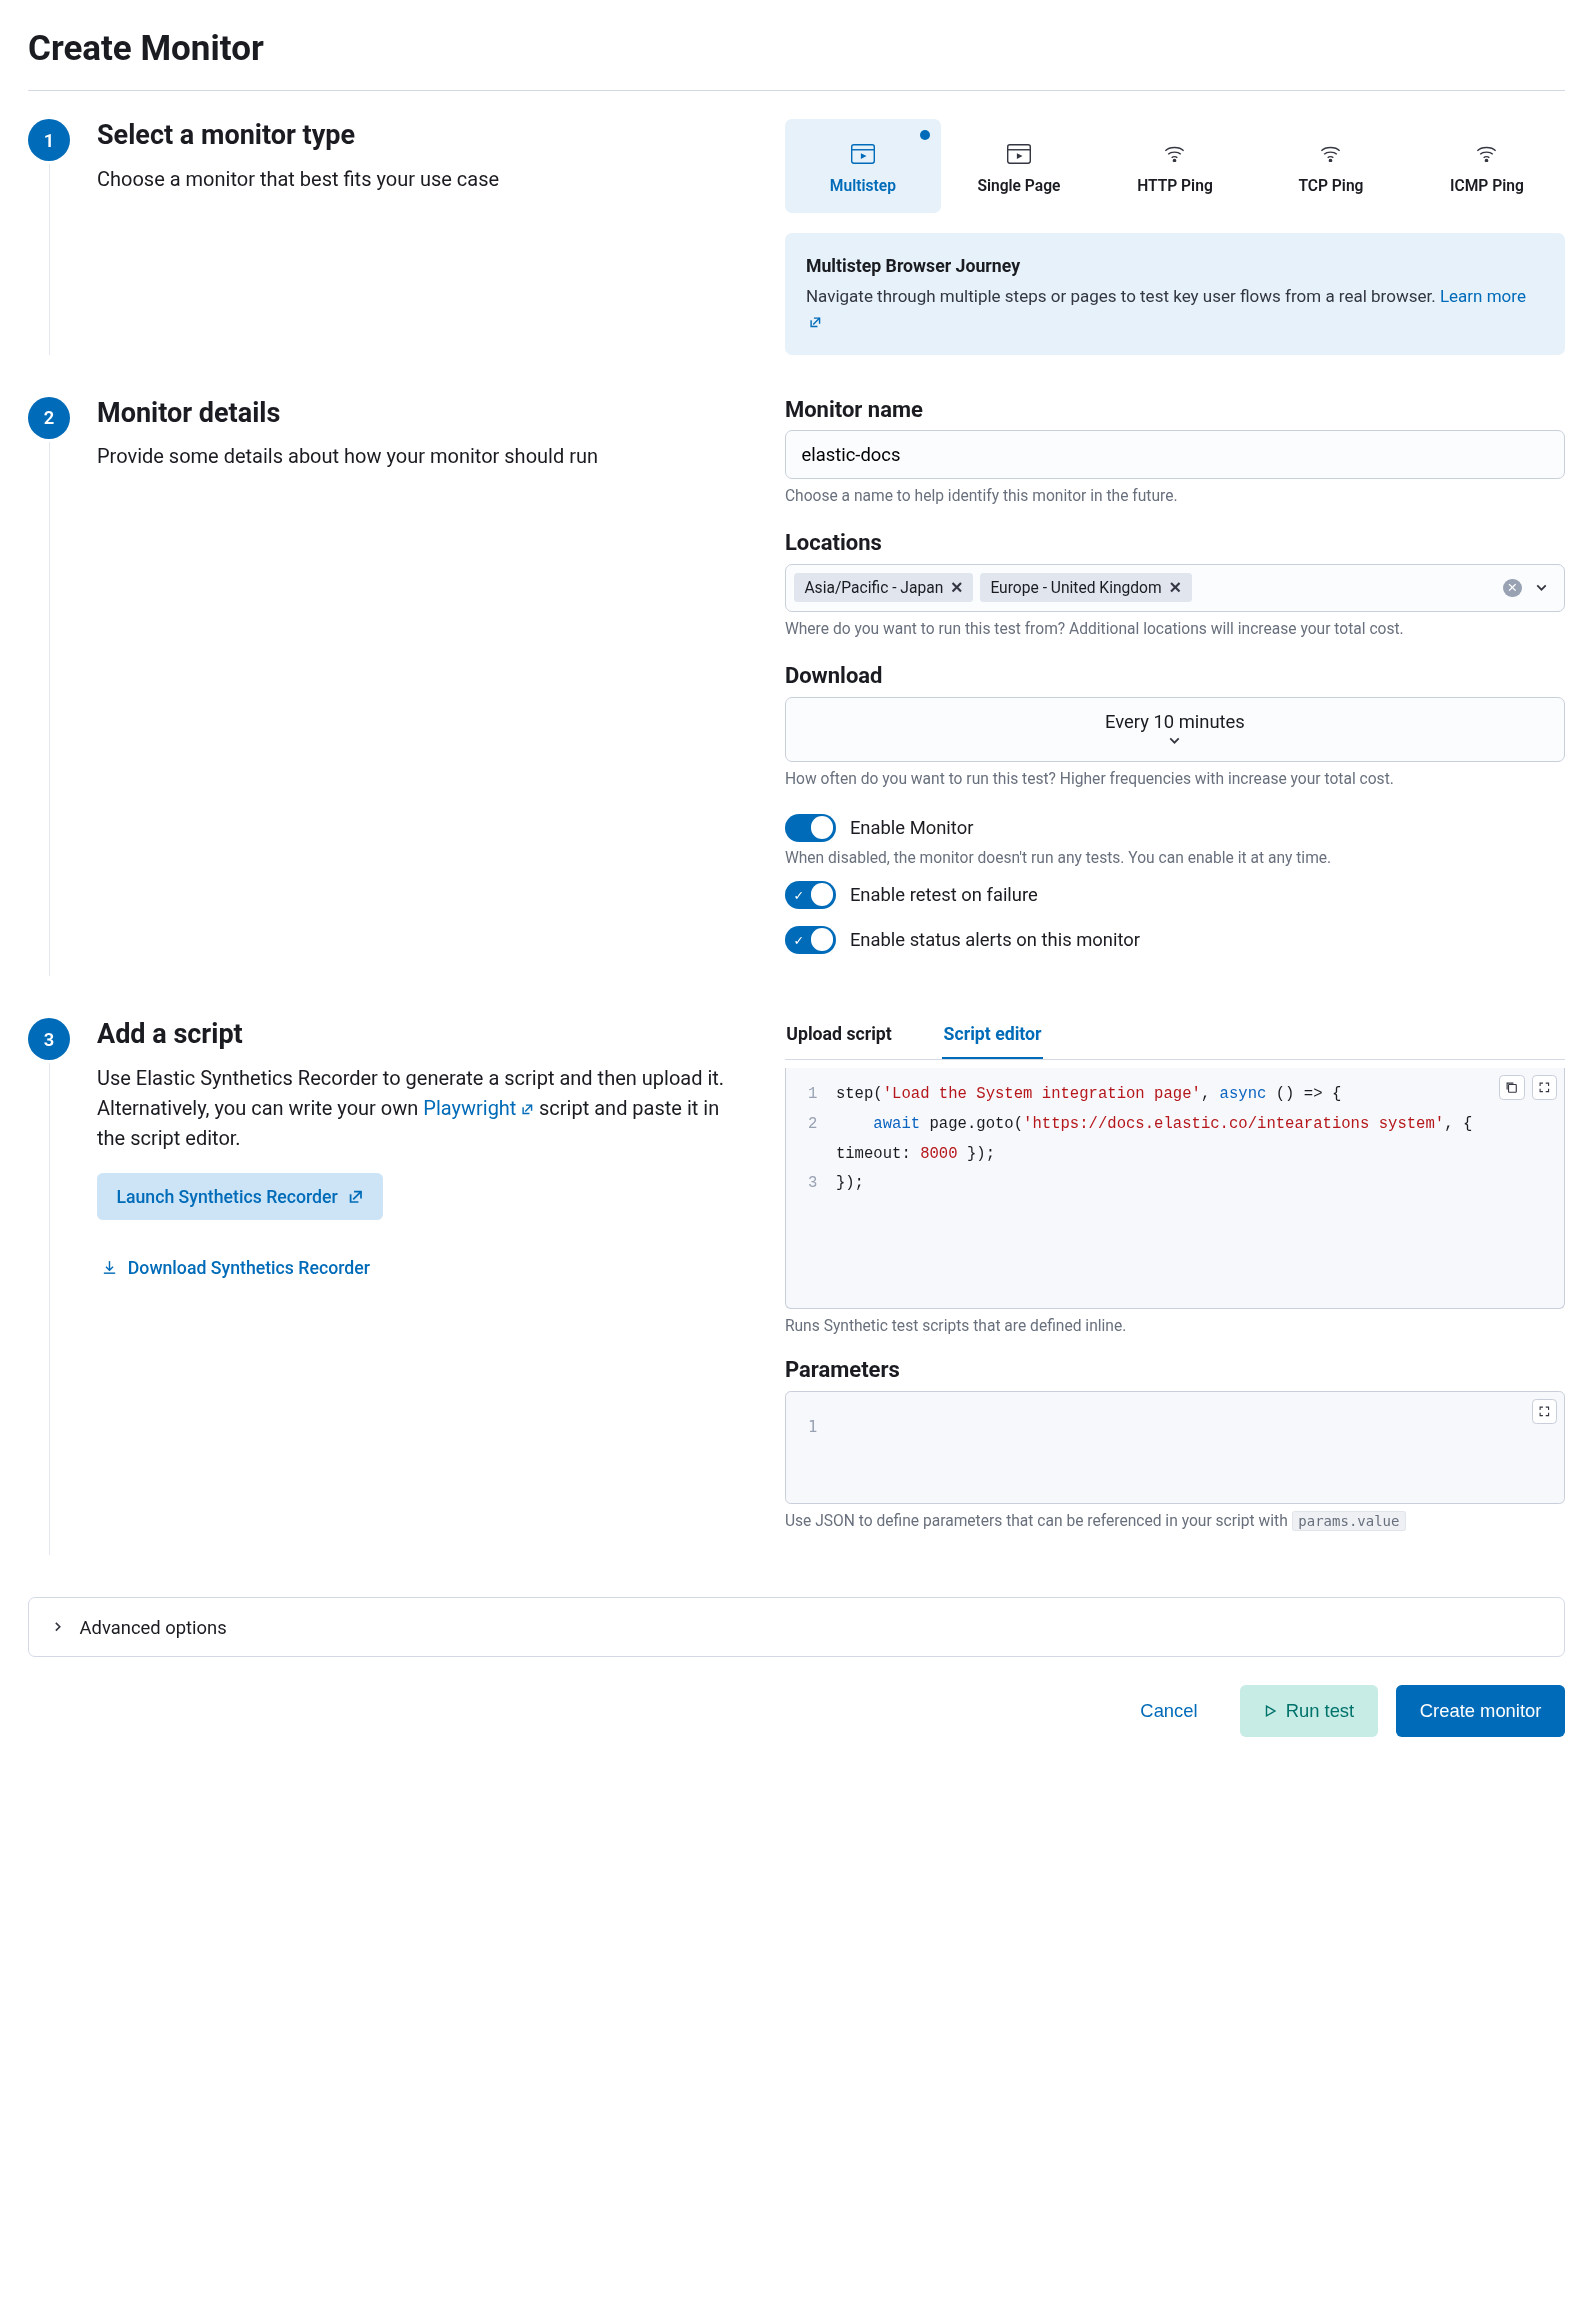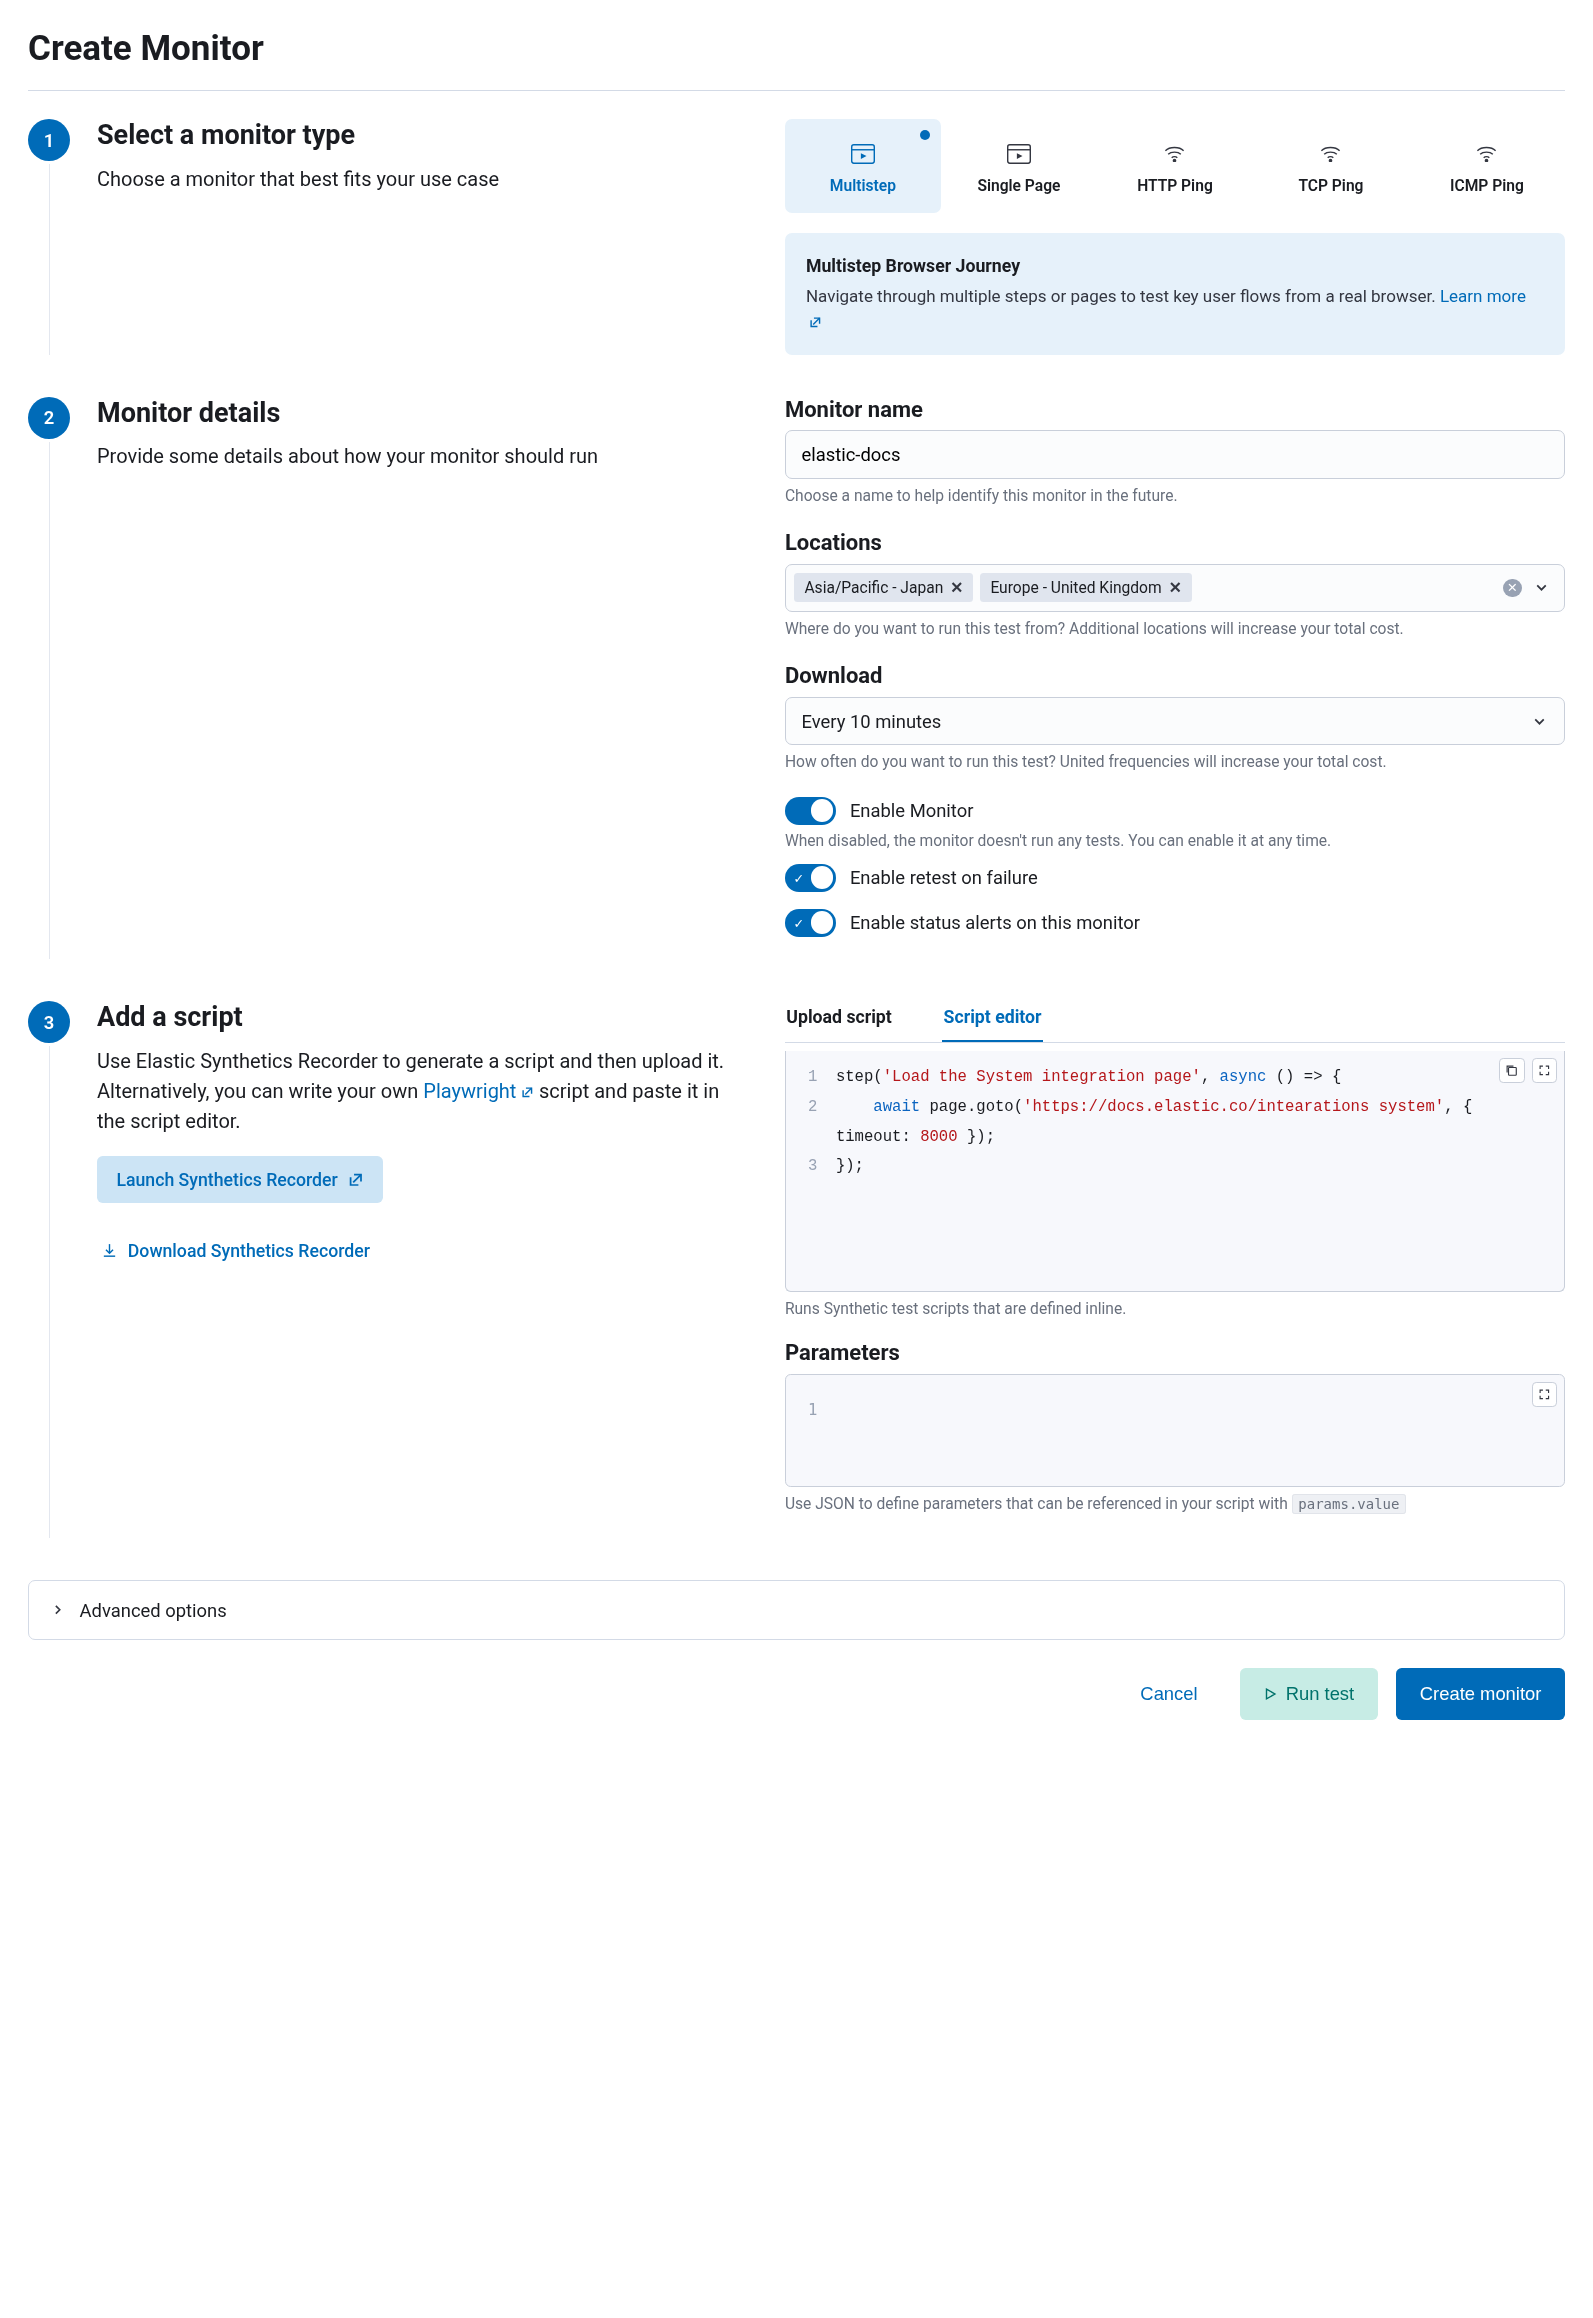--- a/index.html
+++ b/index.html
@@ -70,21 +70,21 @@
     background:#e0e5ee; border-radius:3.5px; padding:5.7px 10px; font-size:15.6px;
     display:inline-flex; align-items:center; gap:7px; color:#1a1c21;
   }
   .pill-x { cursor:pointer; color:#343741; font-weight:600; }
   .multi-trailing { margin-left:auto; display:flex; align-items:center; gap:11.3px; padding-right:5.7px; }
   .clear-circle {
     width:18.4px; height:18.4px; border-radius:50%; background:#98a2b3; color:#fff;
     display:inline-flex; align-items:center; justify-content:center; font-size:12.7px; cursor:pointer;
   }
 
-  .select-ctrl { display:flex; align-items:center; justify-content:space-between; cursor:pointer; }
+  .select-ctrl { display:flex; align-items:center; justify-content:space-between; cursor:pointer;flex-direction:column; }
 
   .toggle-row { display:flex; align-items:center; gap:14px; margin-bottom:7px; }
   .toggle {
     width:51px; height:28px; border-radius:14px; position:relative; cursor:pointer;
     background:#006bb8; flex-shrink:0;
   }
   .toggle .knob {
     position:absolute; top:2.8px; right:2.8px; width:22.6px; height:22.6px; border-radius:50%; background:#fff;
     display:flex; align-items:center; justify-content:center;
   }
@@ -280,21 +280,21 @@
             <div class="help">Where do you want to run this test from? Additional locations will increase your total cost.</div>
           </div>
           <div class="form-group">
             <label class="form-label">Download</label>
             <div class="select-ctrl">
               <span>Every 10 minutes</span>
               <svg width="17" height="17" viewBox="0 0 24 24" fill="none" stroke="#343741" stroke-width="2.5">
                   <path d="M6 9l6 6 6-6"></path>
                 </svg>
             </div>
-            <div class="help">How often do you want to run this test? United frequencies will increase your total cost.</div>
+            <div class="help">How often do you want to run this test? Higher frequencies with increase your total cost.</div>
           </div>
           <div class="form-group">
             <div class="toggle-row">
               <div class="toggle">
                 <span class="knob"></span>
               </div>
               <span class="toggle-label">Enable Monitor</span>
             </div>
             <div class="toggle-help">When disabled, the monitor doesn't run any tests. You can enable it at any time.</div>
             <div class="toggle-row">

